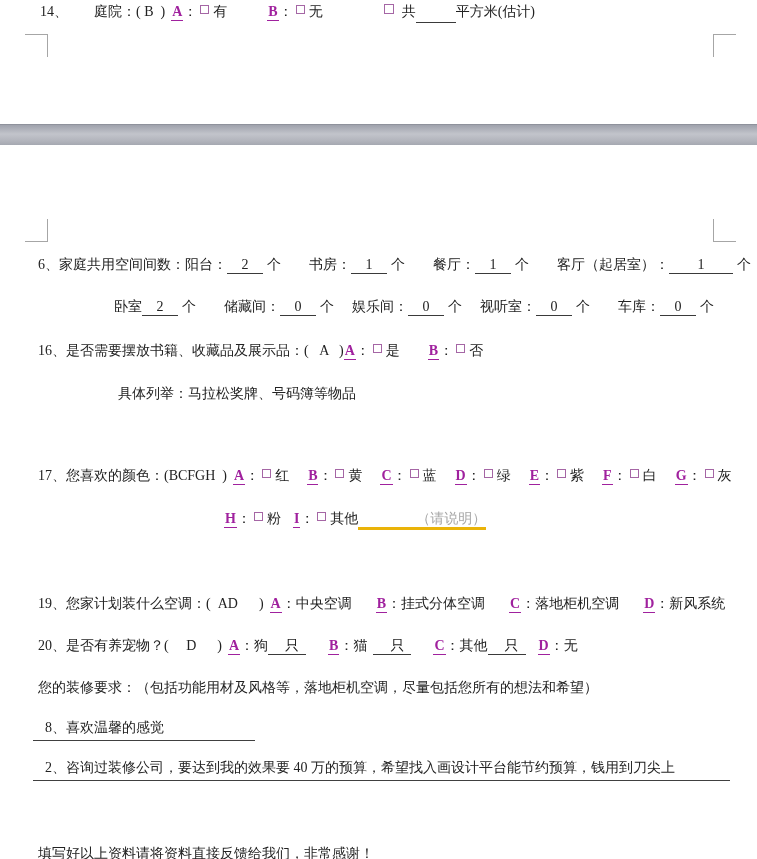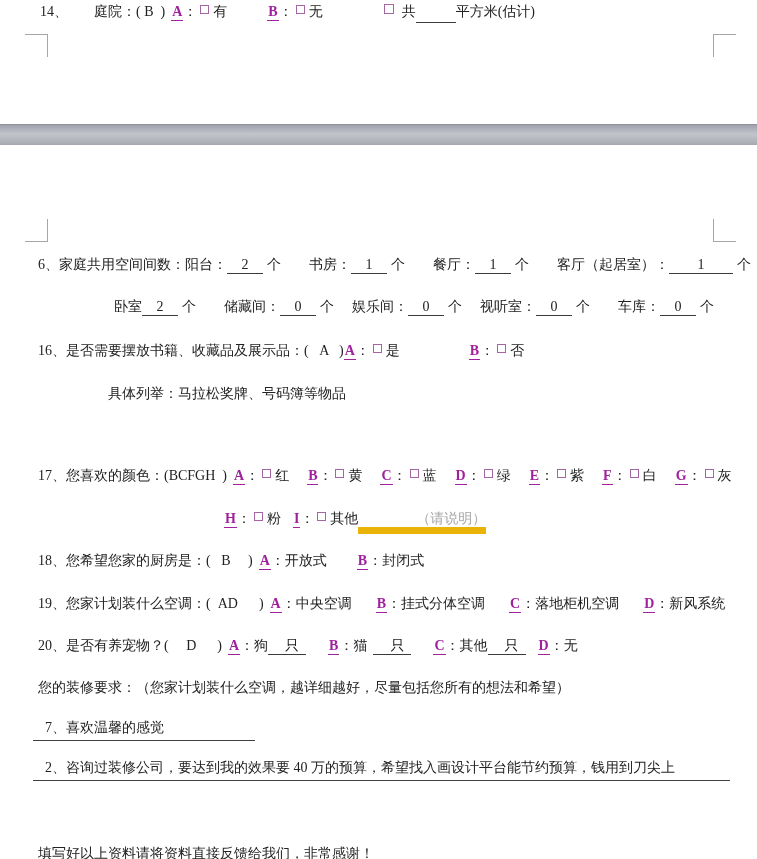--- a/index.html
+++ b/index.html
@@ -16,39 +16,39 @@
   .box{display:inline-block;width:7px;height:7px;border:1px solid #A566A5;margin:0 4px 1px 3px;vertical-align:1px;}
   .box.big{width:8px;height:8px;}
   
   .blank{display:inline-block;min-width:36px;text-align:center;border-bottom:1px solid #3a3a3a;line-height:17px;}
   .blank.wide{min-width:64px;}
   .blank.empty{min-width:40px;height:16px;vertical-align:-3px;}
   .blank.empty::after{content:"\00a0";}
   
   .u20{display:inline-block;border-bottom:1px solid #3a3a3a;padding:0 7px 0 17px;line-height:17px;}
   
-  .ul17{display:inline-block;border-bottom:7px solid #eab308;line-height:17px;}
+  .ul17{display:inline-block;border-bottom:3px solid #eab308;line-height:17px;}
   .ul17 .sp{display:inline-block;width:58px;}
   .gray{color:#A6A6A6;}
   
   .req-underline{position:absolute;white-space:pre;border-bottom:1px solid #404040;padding:0 0 3px 12px;line-height:18px;}
   
   .band{position:absolute;left:0;top:124px;width:757px;height:20px;
     background:linear-gradient(#9fa2ac 0%,#c2c4cb 45%,#b2b4bc 80%,#a5a8b1 100%);
     border-top:1px solid #8f929c;}
   
   .mark{position:absolute;width:22px;height:22px;border:0 solid #a6a6a6;}
   .mark.p1-left{left:25px;top:34px;border-top-width:1px;border-right-width:1px;}
   .mark.p1-right{left:713px;top:34px;border-top-width:1px;border-left-width:1px;}
   .mark.p2-left{left:25px;top:219px;border-bottom-width:1px;border-right-width:1px;}
   .mark.p2-right{left:713px;top:219px;border-bottom-width:1px;border-left-width:1px;}
   
   .m4{margin-left:4px}.m6{margin-left:6px}.m8{}.m14{margin-left:24px}
   .m18{margin-left:18px}.m20{margin-left:12px}.m22{margin-left:22px}.m26{margin-left:26px}
-  .m28{margin-left:28px}.m30{margin-left:30px}.m40{margin-left:40px}.m44{margin-left:69px}
+  .m28{margin-left:28px}.m30{margin-left:30px}.m40{margin-left:40px}.m44{margin-left:28px}
   .m58{margin-left:58px}
 </style>
 </head>
 <body>
 
 <div class="doc">
 
   <div class="line" style="left:40px;top:2px"><span>14、</span><span class="m26">庭院：( B  )</span><span class="m6"><span class="L">A</span><span>：</span><span class="box"></span><span>有</span></span><span class="m40"><span class="L">B</span><span>：</span><span class="box"></span><span>无</span></span><span class="m58"><span class="box big"></span><span class="m4">共</span><span class="blank empty"></span><span>平方米(估计)</span></span></div>
 
   <div class="mark p1-left"></div>
@@ -58,33 +58,32 @@
 
   <div class="mark p2-left"></div>
   <div class="mark p2-right"></div>
 
   <div class="line" style="left:38px;top:255px"><span>6、家庭共用空间间数：阳台：</span><span class="blank">2</span><span class="m4">个</span><span class="m28">书房：</span><span class="blank">1</span><span class="m4">个</span><span class="m28">餐厅：</span><span class="blank">1</span><span class="m4">个</span><span class="m28">客厅（起居室）：</span><span class="blank wide">1</span><span class="m4">个</span></div>
 
   <div class="line" style="left:114px;top:297px"><span>卧室</span><span class="blank">2</span><span class="m4">个</span><span class="m28">储藏间：</span><span class="blank">0</span><span class="m4">个</span><span class="m18">娱乐间：</span><span class="blank">0</span><span class="m4">个</span><span class="m18">视听室：</span><span class="blank">0</span><span class="m4">个</span><span class="m28">车库：</span><span class="blank">0</span><span class="m4">个</span></div>
 
   <div class="line" style="left:38px;top:341px"><span>16、是否需要摆放书籍、收藏品及展示品：(   A   )</span><span class="m8"><span class="L">A</span><span>：</span><span class="box"></span><span>是</span></span><span class="m44"><span class="L">B</span><span>：</span><span class="box"></span><span>否</span></span></div>
 
-  <div class="line" style="left:108px;top:384px"><span>具体列举：马拉松奖牌、号码簿等物品</span></div>
+  <div class="line" style="left:118px;top:384px"><span>具体列举：马拉松奖牌、号码簿等物品</span></div>
 
   <div class="line" style="left:38px;top:466px"><span>17、您喜欢的颜色：(BCFGH  )</span><span class="m6"><span class="L">A</span><span>：</span><span class="box"></span><span>红</span></span><span class="m18"><span class="L">B</span><span>：</span><span class="box"></span><span>黄</span></span><span class="m18"><span class="L">C</span><span>：</span><span class="box"></span><span>蓝</span></span><span class="m18"><span class="L">D</span><span>：</span><span class="box"></span><span>绿</span></span><span class="m18"><span class="L">E</span><span>：</span><span class="box"></span><span>紫</span></span><span class="m18"><span class="L">F</span><span>：</span><span class="box"></span><span>白</span></span><span class="m18"><span class="L">G</span><span>：</span><span class="box"></span><span>灰</span></span></div>
 
   <div class="line" style="left:224px;top:509px"><span><span class="L">H</span><span>：</span><span class="box"></span><span>粉</span></span><span class="m20"><span class="L">I</span><span>：</span><span class="box"></span><span>其他</span></span><span class="ul17"><span class="sp"></span><span class="gray">（请说明）</span></span></div>
 
-  <div class="line" style="left:38px;top:551px"><span>18、您希望您家的厨房是：(   B     )</span><span class="m6"><span class="L">A</span><span>：</span><span>开放式</span></span><span class="m30"><span class="L">B</span><span>：</span><span>封闭式</span></span></div>
 
   <div class="line" style="left:38px;top:594px"><span>19、您家计划装什么空调：(  AD      )</span><span class="m6"><span class="L">A</span><span>：</span><span>中央空调</span></span><span class="m14"><span class="L">B</span><span>：</span><span>挂式分体空调</span></span><span class="m14"><span class="L">C</span><span>：</span><span>落地柜机空调</span></span><span class="m14"><span class="L">D</span><span>：</span><span>新风系统</span></span></div>
 
   <div class="line" style="left:38px;top:636px"><span>20、是否有养宠物？(     D      )</span><span class="m6"><span class="L">A</span><span>：</span><span>狗</span><span class="u20">只</span></span><span class="m22"><span class="L">B</span><span>：</span><span>猫</span><span class="u20 m6">只</span></span><span class="m22"><span class="L">C</span><span>：</span><span>其他</span><span class="u20">只</span></span><span class="m20"><span class="L">D</span><span>：</span><span>无</span></span></div>
 
-  <div class="line" style="left:38px;top:678px"><span>您的装修要求：（您家计划装什么空调，越详细越好，尽量包括您所有的想法和希望）</span></div>
+  <div class="line" style="left:38px;top:678px"><span>您的装修要求：（包括功能用材及风格等，落地柜机空调，尽量包括您所有的想法和希望）</span></div>
 
-  <div class="req-underline" style="left:33px;top:719px;width:210px"><span>7、喜欢温馨的感觉</span></div>
+  <div class="req-underline" style="left:33px;top:719px;width:210px"><span>8、喜欢温馨的感觉</span></div>
 
   <div class="req-underline" style="left:33px;top:759px;width:685px"><span>2、咨询过装修公司，要达到我的效果要 40 万的预算，希望找入画设计平台能节约预算，钱用到刀尖上</span></div>
 
   <div class="line" style="left:38px;top:844px"><span>填写好以上资料请将资料直接反馈给我们，非常感谢！</span></div>
 
 </div>
 
 </body></html>

